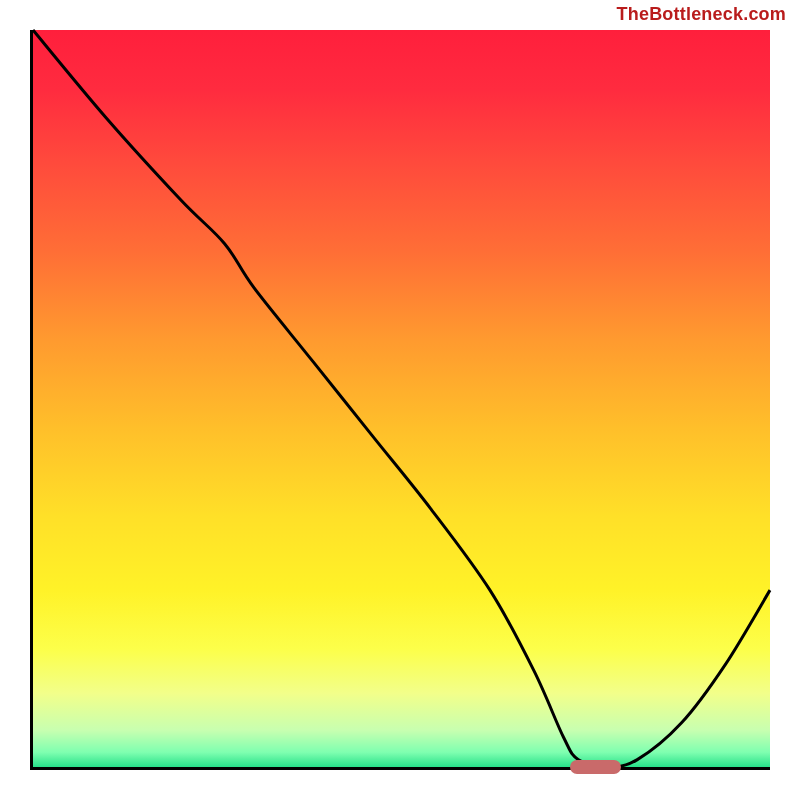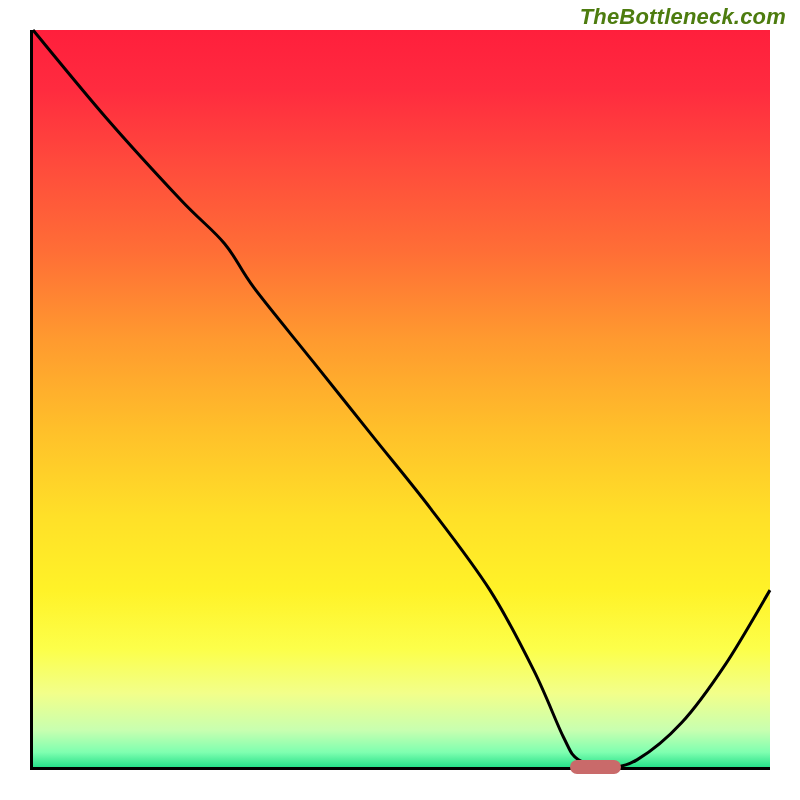--- a/index.html
+++ b/index.html
@@ -13,25 +13,24 @@
   }
   .frame {
     position: relative;
     width: 800px;
     height: 800px;
   }
   .watermark {
     position: absolute;
     top: 4px;
     right: 14px;
-    font-size: 22px;
+    font-size: 18px;
     font-weight: bold;
-    color: #4d7c0f;
+    color: #b91c1c;
     letter-spacing: 0.2px;
-    font-style: italic;
   }
   .plot-area {
     position: absolute;
     left: 30px;
     top: 30px;
     width: 740px;
     height: 740px;
     box-sizing: border-box;
     border-left: 3px solid #000;
     border-bottom: 3px solid #000;

